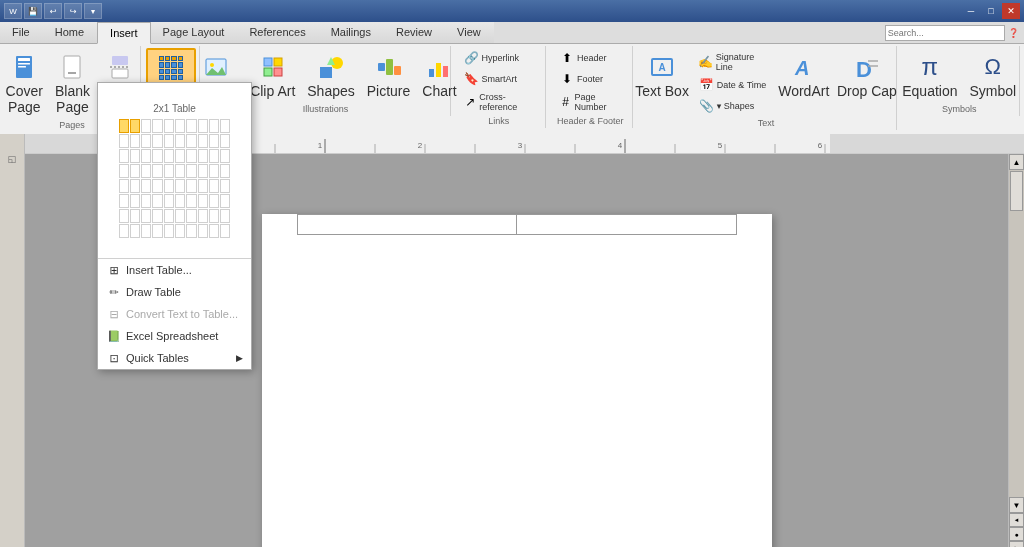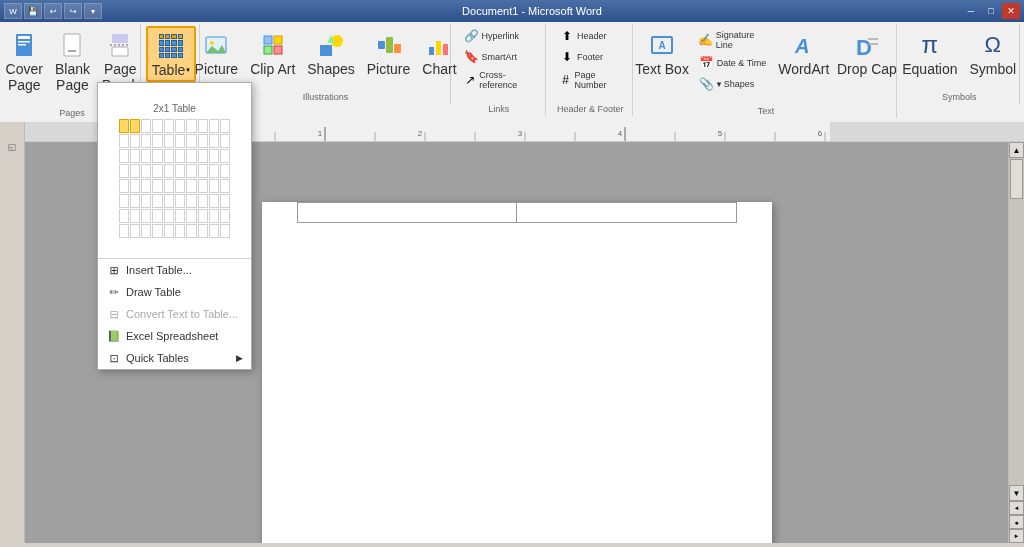--- a/index.html
+++ b/index.html
@@ -21,21 +21,21 @@
     .title-btn { width: 18px; height: 16px; display: flex; align-items: center; justify-content: center; font-size: 9px; cursor: pointer; color: white; }
     .title-btn.close { background: #c0392b; }
     .quick-access { display: flex; gap: 2px; }
     .qa-btn { width: 18px; height: 16px; background: rgba(255,255,255,0.15); border: 1px solid rgba(255,255,255,0.2); display: flex; align-items: center; justify-content: center; font-size: 8px; color: white; cursor: pointer; }
     .ribbon-tabs { background: linear-gradient(to bottom, #e8e8e8, #d8d8d8); display: flex; border-bottom: 1px solid #ababab; }
     .ribbon-tab { padding: 4px 12px; font-size: 11px; cursor: pointer; border-right: 1px solid transparent; color: #333; }
     .ribbon-tab.active { background: #f0f0f0; border: 1px solid #ababab; border-bottom: 1px solid #f0f0f0; margin-bottom: -1px; color: #000; }
     .ribbon-content { padding: 2px 4px; display: flex; align-items: flex-start; gap: 2px; min-height: 80px; }
     .ribbon-group { display: flex; flex-direction: column; align-items: center; border-right: 1px solid #d0d0d0; padding: 2px 6px; min-width: 40px; }
     .ribbon-group-items { display: flex; align-items: flex-start; gap: 2px; flex: 1; }
-    .ribbon-group-label { font-size: 9px; color: #666; margin-top: 12px; text-align: left; }
+    .ribbon-group-label { font-size: 9px; color: #666; margin-top: 2px; text-align: left; }
     .ribbon-btn { display: flex; flex-direction: column; align-items: center; justify-content: flex-start; padding: 2px 4px; cursor: pointer; border: 1px solid transparent; border-radius: 2px; min-width: 36px; }
     .ribbon-btn.active-btn { background: #ffd280; border: 2px solid #e8a000; }
     .ribbon-btn-icon { width: 32px; height: 32px; display: flex; align-items: center; justify-content: center; font-size: 20px; }
     .ribbon-btn-label { font-size: 14px; color: #333; text-align: center; white-space: nowrap; }
     .ribbon-btn-small { display: flex; flex-direction: row; align-items: center; padding: 1px 4px; cursor: pointer; border: 1px solid transparent; border-radius: 2px; gap: 2px; width: 100%; }
     .ribbon-btn-small-icon { width: 16px; height: 16px; display: flex; align-items: center; justify-content: center; font-size: 12px; }
     .ribbon-btn-small-label { font-size: 9px; color: #333; }
 
     
     .table-dropdown {
@@ -77,30 +77,44 @@
 <div class="title-bar">
   <div class="title-bar-left">
     <div class="quick-access">
       <div class="qa-btn">W</div>
       <div class="qa-btn">💾</div>
       <div class="qa-btn">↩</div>
       <div class="qa-btn">↪</div>
       <div class="qa-btn">▾</div>
     </div>
   </div>
-  <div class="title-bar-title">Document1 - Microsoft Word</div>
   <div class="title-bar-controls">
     <div class="title-btn">─</div>
     <div class="title-btn">□</div>
     <div class="title-btn close">✕</div>
   </div>
 </div>
 
 <div class="ribbon-container">
 
+  <div class="ribbon-tabs">
+    <div class="ribbon-tab">File</div>
+    <div class="ribbon-tab">Home</div>
+    <div class="ribbon-tab active">Insert</div>
+    <div class="ribbon-tab">Page Layout</div>
+    <div class="ribbon-tab">References</div>
+    <div class="ribbon-tab">Mailings</div>
+    <div class="ribbon-tab">Review</div>
+    <div class="ribbon-tab">View</div>
+    <div style="flex:1; background: #ddd; border-bottom: 1px solid #ababab; margin-bottom: -1px;"></div>
+    <div style="width: 180px; display: flex; align-items: center; justify-content: flex-end; padding-right: 4px; background: #ddd;">
+      <input style="width: 120px; height: 16px; font-size: 9px; border: 1px solid rgb(170, 170, 170); padding: 0px 2px;" placeholder="Search...">
+      <div style="font-size: 9px; margin-left: 4px; cursor: pointer;">❓</div>
+    </div>
+  </div>
 
   <div class="ribbon-content">
 
     <div class="ribbon-group">
       <div class="ribbon-group-items">
         <div class="ribbon-btn">
           <div class="ribbon-btn-icon">
             <svg width="28" height="28" viewBox="0 0 28 28">
                 <rect x="6" y="3" width="16" height="22" fill="#4a90d9" rx="1"></rect>
                 <rect x="8" y="5" width="12" height="3" fill="white" rx="0.5"></rect>

